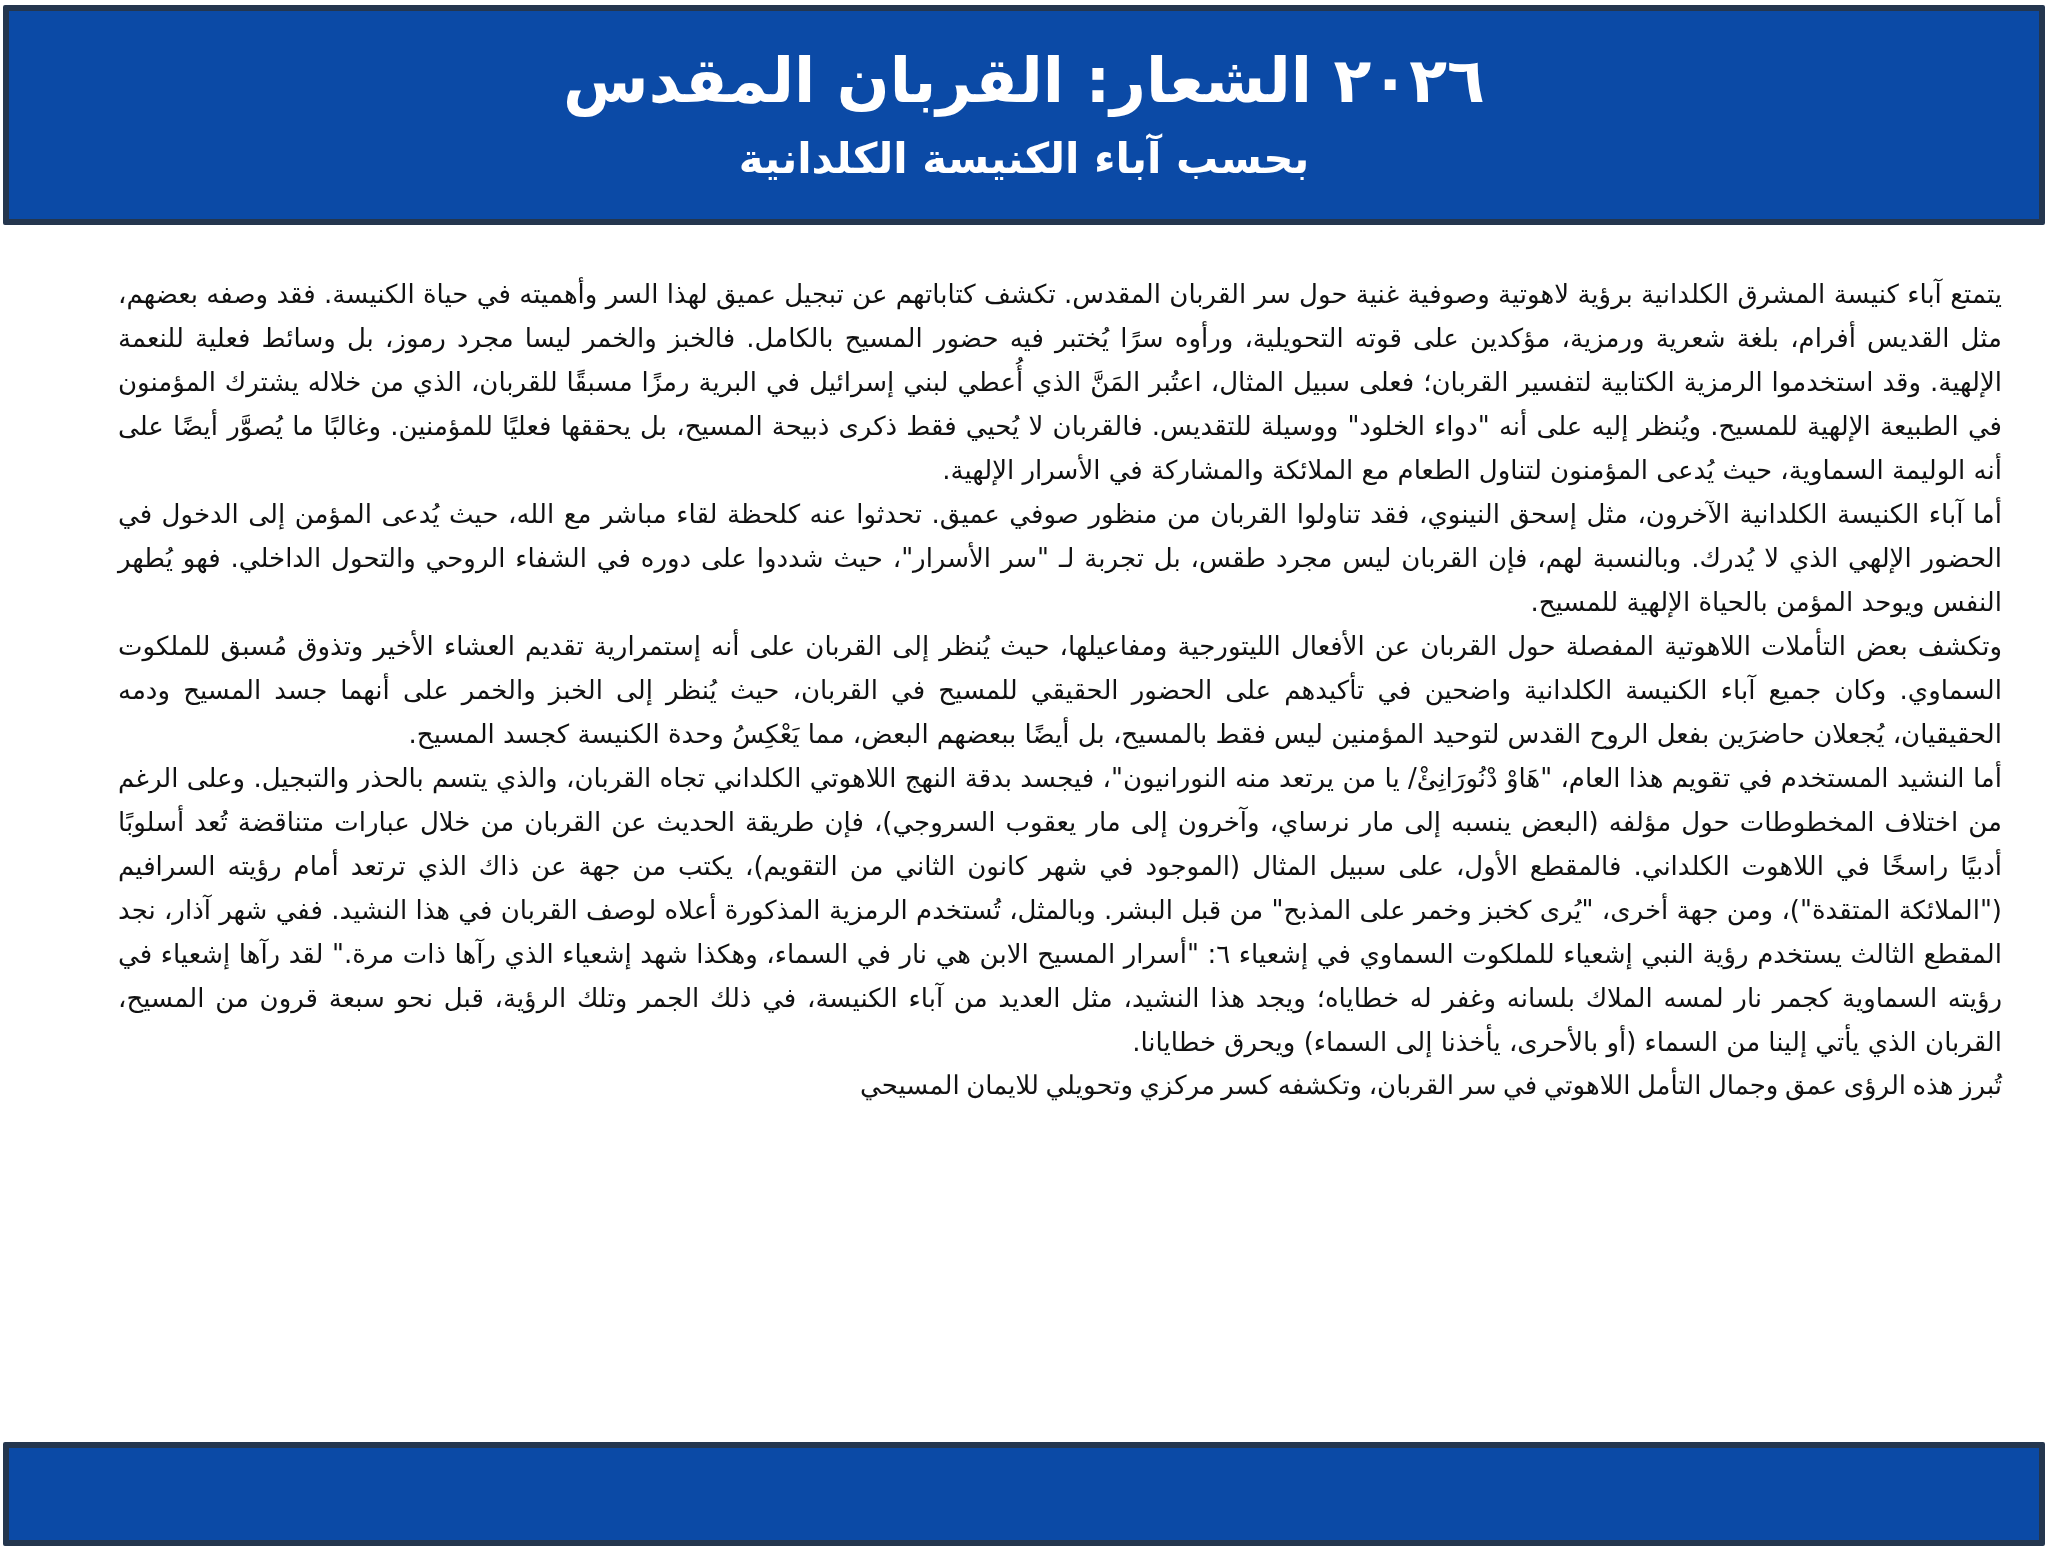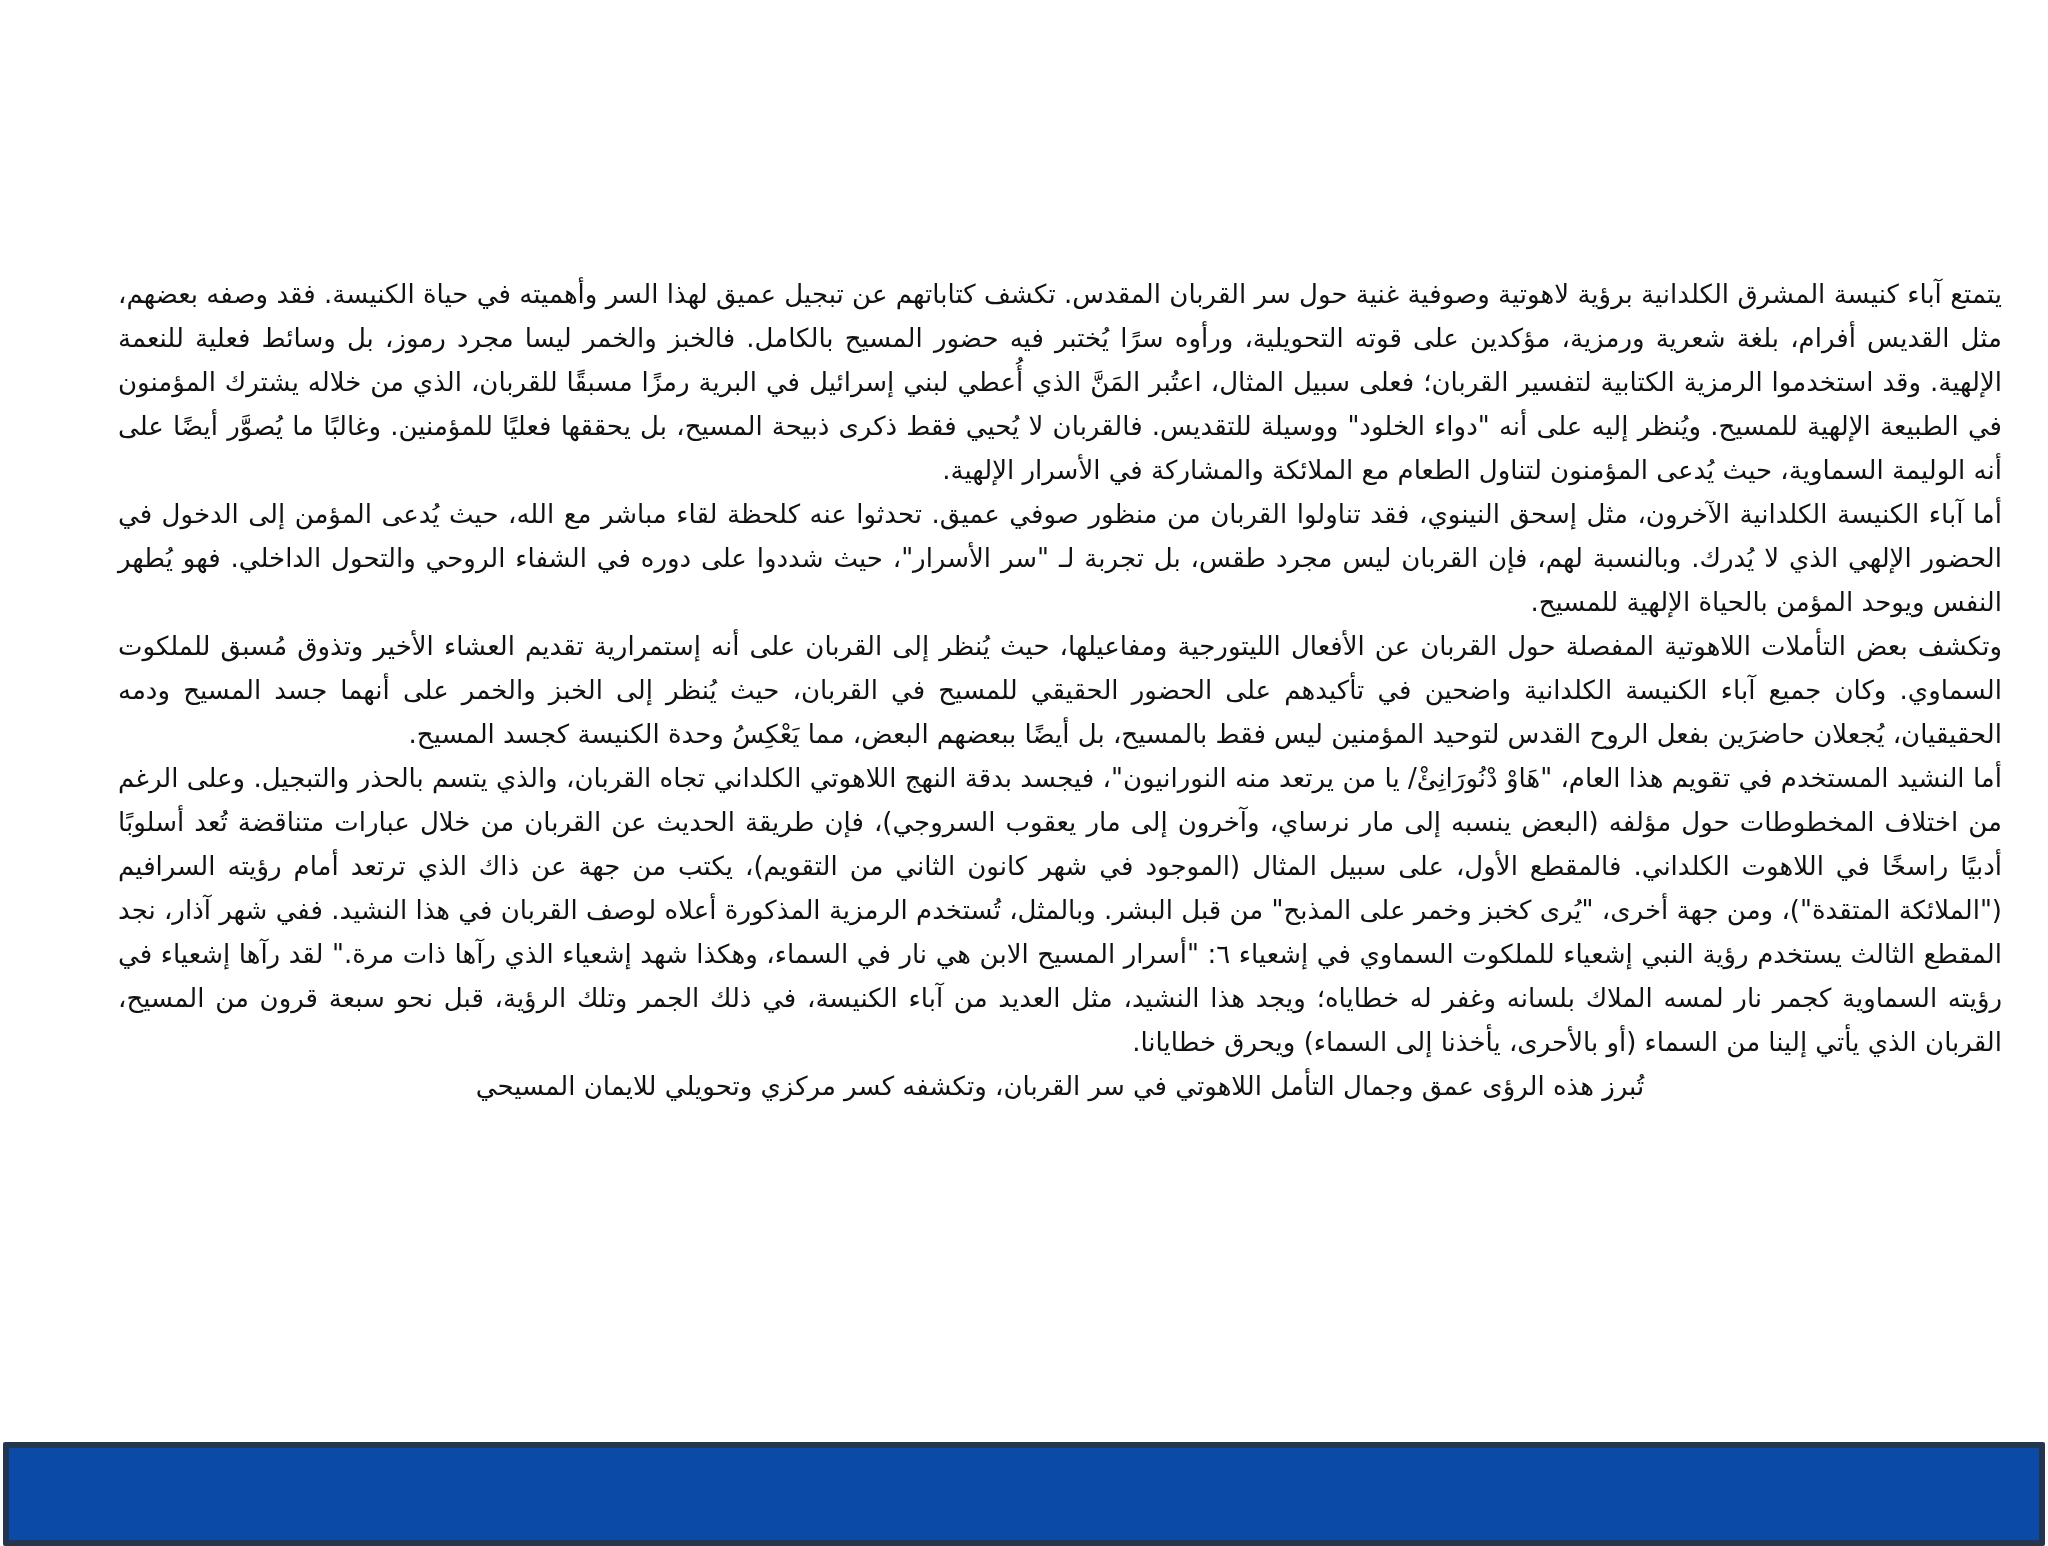--- a/index.html
+++ b/index.html
@@ -60,34 +60,38 @@
     height: 1182px;
     overflow: hidden;
     direction: rtl;
     text-align: justify;
     padding: 20px 46px 0 118px;
     color: var(--text-color);
     font-size: 26px;
     line-height: 44px;
   }
   .body-text p { margin: 0; }
-  .body-text p:last-child { text-align: center; }
+  .body-text p:last-child { text-align: right; font-family: Liberation Serif, serif; }
   .footer-banner {
     position: absolute;
     bottom: 0;
     left: 3px;
     right: 3px;
     height: 104px;
   }
 </style>
 </head>
 <body>
 
 <div class="page">
 
+  <div class="banner header-banner">
+    <div class="page-title">٢٠٢٦ الشعار: القربان المقدس</div>
+    <div class="page-subtitle">بحسب آباء الكنيسة الكلدانية</div>
+  </div>
 
   <div class="body-text">
       <p>يتمتع آباء كنيسة المشرق الكلدانية برؤية لاهوتية وصوفية غنية حول سر القربان المقدس. تكشف كتاباتهم عن تبجيل عميق لهذا السر وأهميته في حياة الكنيسة. فقد وصفه بعضهم، مثل القديس أفرام، بلغة شعرية ورمزية، مؤكدين على قوته التحويلية، ورأوه سرًا يُختبر فيه حضور المسيح بالكامل. فالخبز والخمر ليسا مجرد رموز، بل وسائط فعلية للنعمة الإلهية. وقد استخدموا الرمزية الكتابية لتفسير القربان؛ فعلى سبيل المثال، اعتُبر المَنَّ الذي أُعطي لبني إسرائيل في البرية رمزًا مسبقًا للقربان، الذي من خلاله يشترك المؤمنون في الطبيعة الإلهية للمسيح. ويُنظر إليه على أنه "دواء الخلود" ووسيلة للتقديس. فالقربان لا يُحيي فقط ذكرى ذبيحة المسيح، بل يحققها فعليًا للمؤمنين. وغالبًا ما يُصوَّر أيضًا على أنه الوليمة السماوية، حيث يُدعى المؤمنون لتناول الطعام مع الملائكة والمشاركة في الأسرار الإلهية.</p>
       <p>أما آباء الكنيسة الكلدانية الآخرون، مثل إسحق النينوي، فقد تناولوا القربان من منظور صوفي عميق. تحدثوا عنه كلحظة لقاء مباشر مع الله، حيث يُدعى المؤمن إلى الدخول في الحضور الإلهي الذي لا يُدرك. وبالنسبة لهم، فإن القربان ليس مجرد طقس، بل تجربة لـ "سر الأسرار"، حيث شددوا على دوره في الشفاء الروحي والتحول الداخلي. فهو يُطهر النفس ويوحد المؤمن بالحياة الإلهية للمسيح.</p>
       <p>وتكشف بعض التأملات اللاهوتية المفصلة حول القربان عن الأفعال الليتورجية ومفاعيلها، حيث يُنظر إلى القربان على أنه إستمرارية تقديم العشاء الأخير وتذوق مُسبق للملكوت السماوي. وكان جميع آباء الكنيسة الكلدانية واضحين في تأكيدهم على الحضور الحقيقي للمسيح في القربان، حيث يُنظر إلى الخبز والخمر على أنهما جسد المسيح ودمه الحقيقيان، يُجعلان حاضرَين بفعل الروح القدس لتوحيد المؤمنين ليس فقط بالمسيح، بل أيضًا ببعضهم البعض، مما يَعْكِسُ وحدة الكنيسة كجسد المسيح.</p>
       <p>أما النشيد المستخدم في تقويم هذا العام، "هَاوْ دْنُورَانِئْ/ يا من يرتعد منه النورانيون"، فيجسد بدقة النهج اللاهوتي الكلداني تجاه القربان، والذي يتسم بالحذر والتبجيل. وعلى الرغم من اختلاف المخطوطات حول مؤلفه (البعض ينسبه إلى مار نرساي، وآخرون إلى مار يعقوب السروجي)، فإن طريقة الحديث عن القربان من خلال عبارات متناقضة تُعد أسلوبًا أدبيًا راسخًا في اللاهوت الكلداني. فالمقطع الأول، على سبيل المثال (الموجود في شهر كانون الثاني من التقويم)، يكتب من جهة عن ذاك الذي ترتعد أمام رؤيته السرافيم ("الملائكة المتقدة")، ومن جهة أخرى، "يُرى كخبز وخمر على المذبح" من قبل البشر. وبالمثل، تُستخدم الرمزية المذكورة أعلاه لوصف القربان في هذا النشيد. ففي شهر آذار، نجد المقطع الثالث يستخدم رؤية النبي إشعياء للملكوت السماوي في إشعياء ٦: "أسرار المسيح الابن هي نار في السماء، وهكذا شهد إشعياء الذي رآها ذات مرة." لقد رآها إشعياء في رؤيته السماوية كجمر نار لمسه الملاك بلسانه وغفر له خطاياه؛ ويجد هذا النشيد، مثل العديد من آباء الكنيسة، في ذلك الجمر وتلك الرؤية، قبل نحو سبعة قرون من المسيح، القربان الذي يأتي إلينا من السماء (أو بالأحرى، يأخذنا إلى السماء) ويحرق خطايانا.</p>
       <p>تُبرز هذه الرؤى عمق وجمال التأمل اللاهوتي في سر القربان، وتكشفه كسر مركزي وتحويلي للايمان المسيحي</p>
     </div>
 
   <div class="banner footer-banner"></div>

